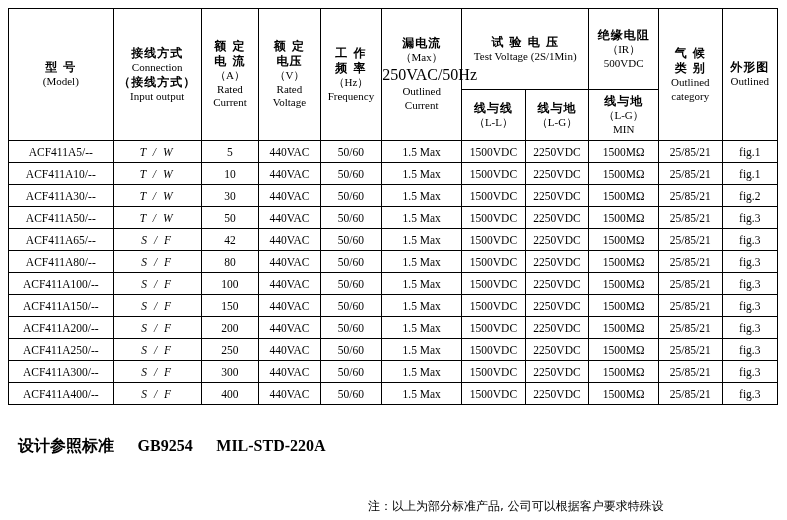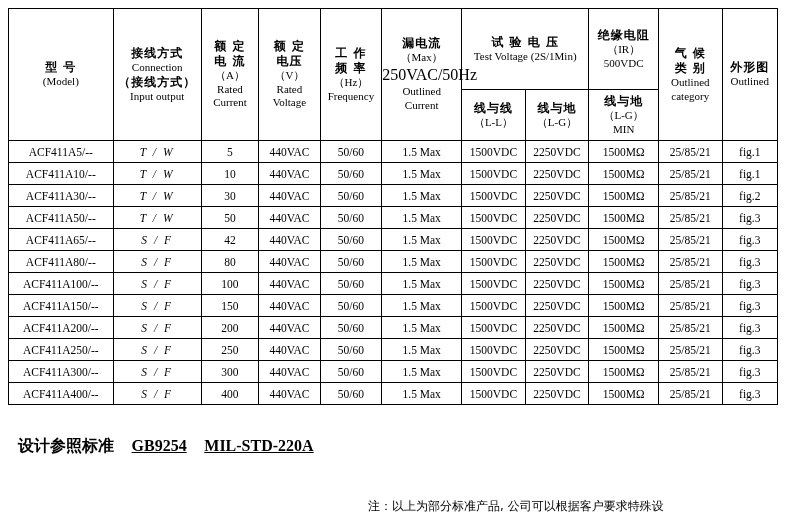--- a/index.html
+++ b/index.html
@@ -78,22 +78,21 @@
     position: absolute;
     left: 18px;
     top: 428px;
     font-family: "DejaVu Sans", "Liberation Sans", sans-serif;
     font-weight: bold;
     font-size: 16px;
   }
   .footline .std {
     font-family: "Liberation Serif", serif;
     font-weight: bold;
-    margin-left: 12px;
-    text-decoration: underline;
+    margin-left: 18px;
   }
   .note {
     position: absolute;
     left: 368px;
     top: 490px;
     font-family: "DejaVu Sans", "Liberation Sans", sans-serif;
     font-size: 12px;
     text-align: center;
   }
 </style>

